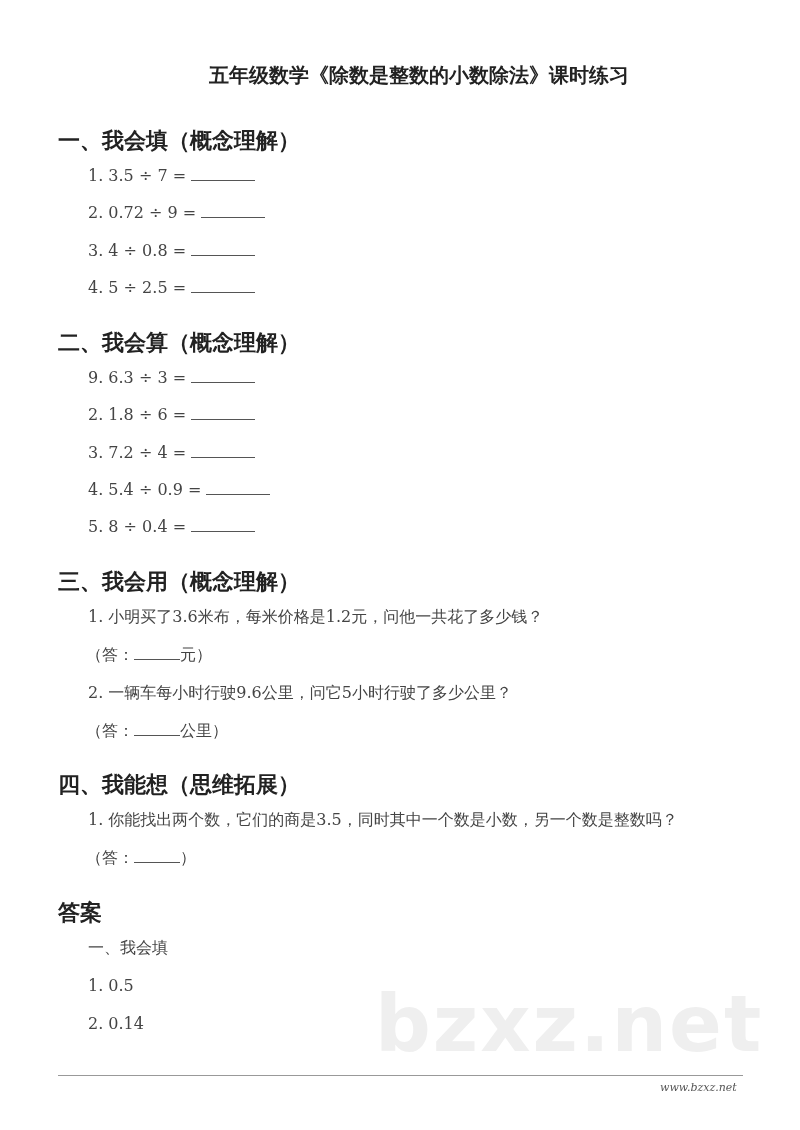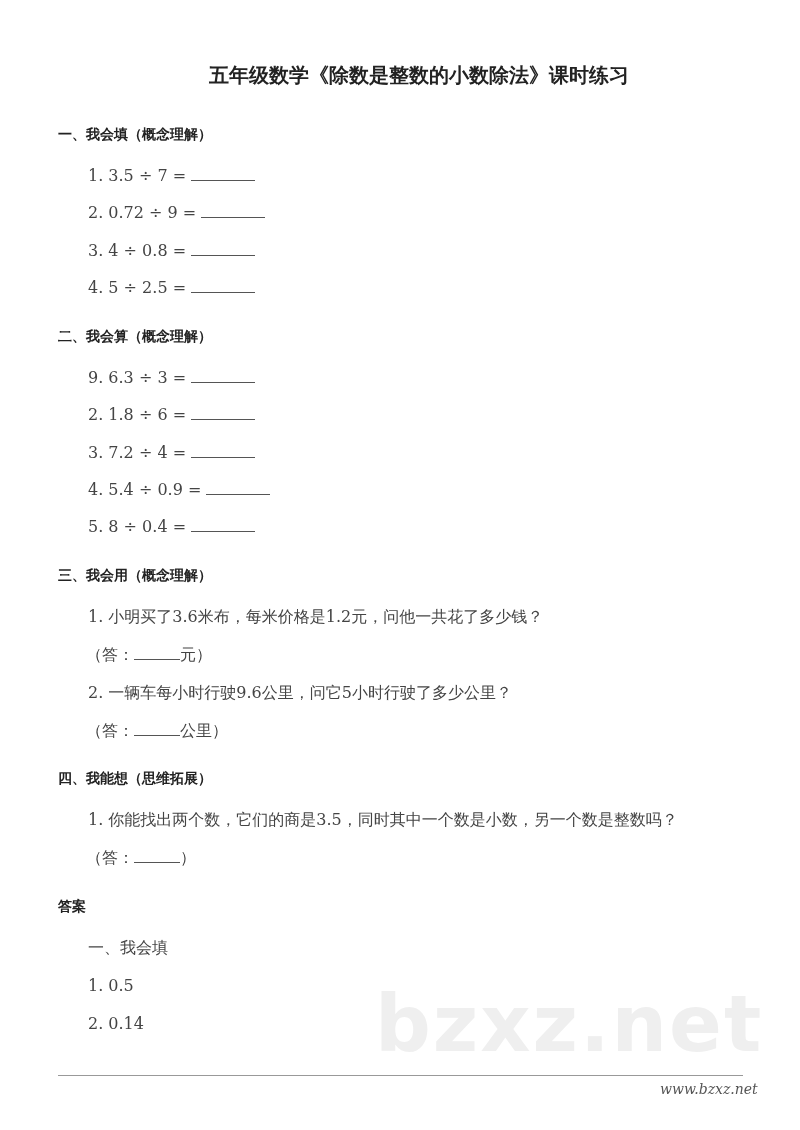--- a/index.html
+++ b/index.html
@@ -6,35 +6,35 @@
     body {
       width: 800px; height: 1130px; background: #ffffff; position: relative; overflow: hidden;
       font-family: "DejaVu Serif", "Liberation Serif", serif; color: #333;
     }
     .title {
       position: absolute; top: 62px; left: 0; width: 764px; text-align: center;
       font-family: "DejaVu Sans", "Liberation Sans", sans-serif; font-size: 20px; font-weight: bold; color: #222; margin-left: 37px;
     }
     .h2 {
       position: absolute; left: 58px; font-family: Liberation Serif, serif;
-      font-size: 14px; font-weight: bold; color: #222;
+      font-size: 22px; font-weight: bold; color: #222;
     }
     .line {
       position: absolute; left: 88px; font-size: 16px; color: #444; white-space: nowrap;
     }
     .blank {
       display: inline-block; border-bottom: 1px solid #555; vertical-align: baseline; height: 12px;
     }
     .watermark {
       position: absolute; left: 375px; top: 985px; font-family: "DejaVu Sans", "Liberation Sans", sans-serif;
       font-weight: bold; font-size: 78px; color: #efefef; letter-spacing: 2px; line-height: 1;
     }
     .footer-rule { position: absolute; left: 58px; top: 1075px; width: 685px; height: 1px; background: #999; }
     .footer-url {
-      position: absolute; left: 660px; top: 1081px; font-style: italic; font-size: 14px; color: #555;
+      position: absolute; left: 660px; top: 1081px; font-style: italic; font-size: 11px; color: #555;
     }
   </style>
 </head>
 <body>
 
 <div class="title">五年级数学《除数是整数的小数除法》课时练习</div>
 
 <div class="h2" style="top:126px">一、我会填（概念理解）</div>
 <div class="line" style="top:166px"><span>1. 3.5 ÷ 7 =</span> <span class="blank" style="width:64px"></span></div>
 <div class="line" style="top:203px"><span>2. 0.72 ÷ 9 =</span> <span class="blank" style="width:64px"></span></div>

